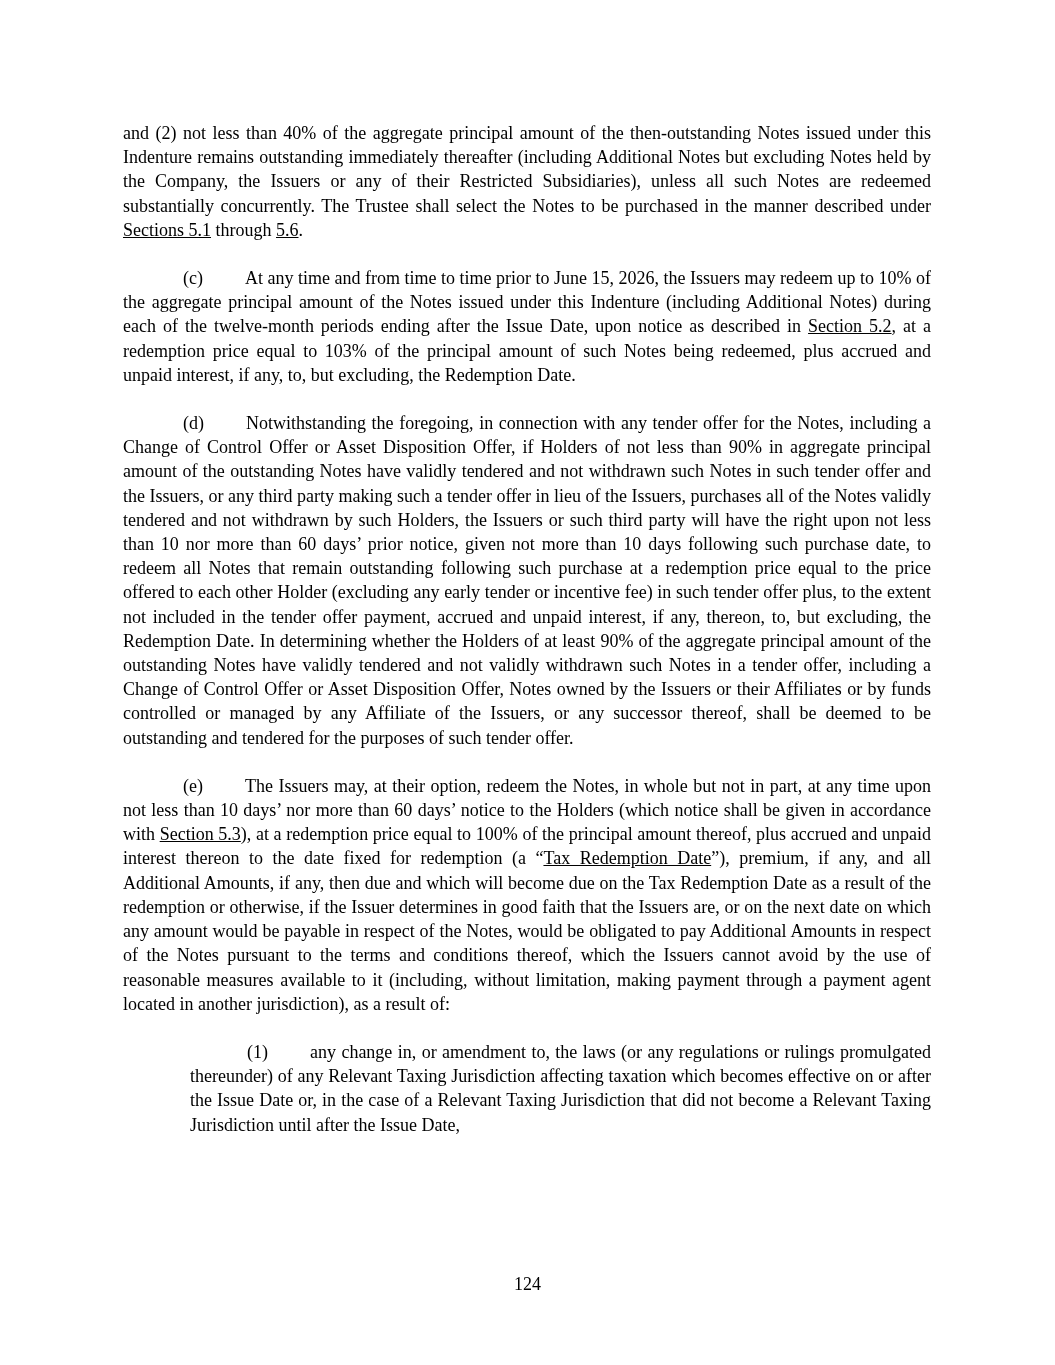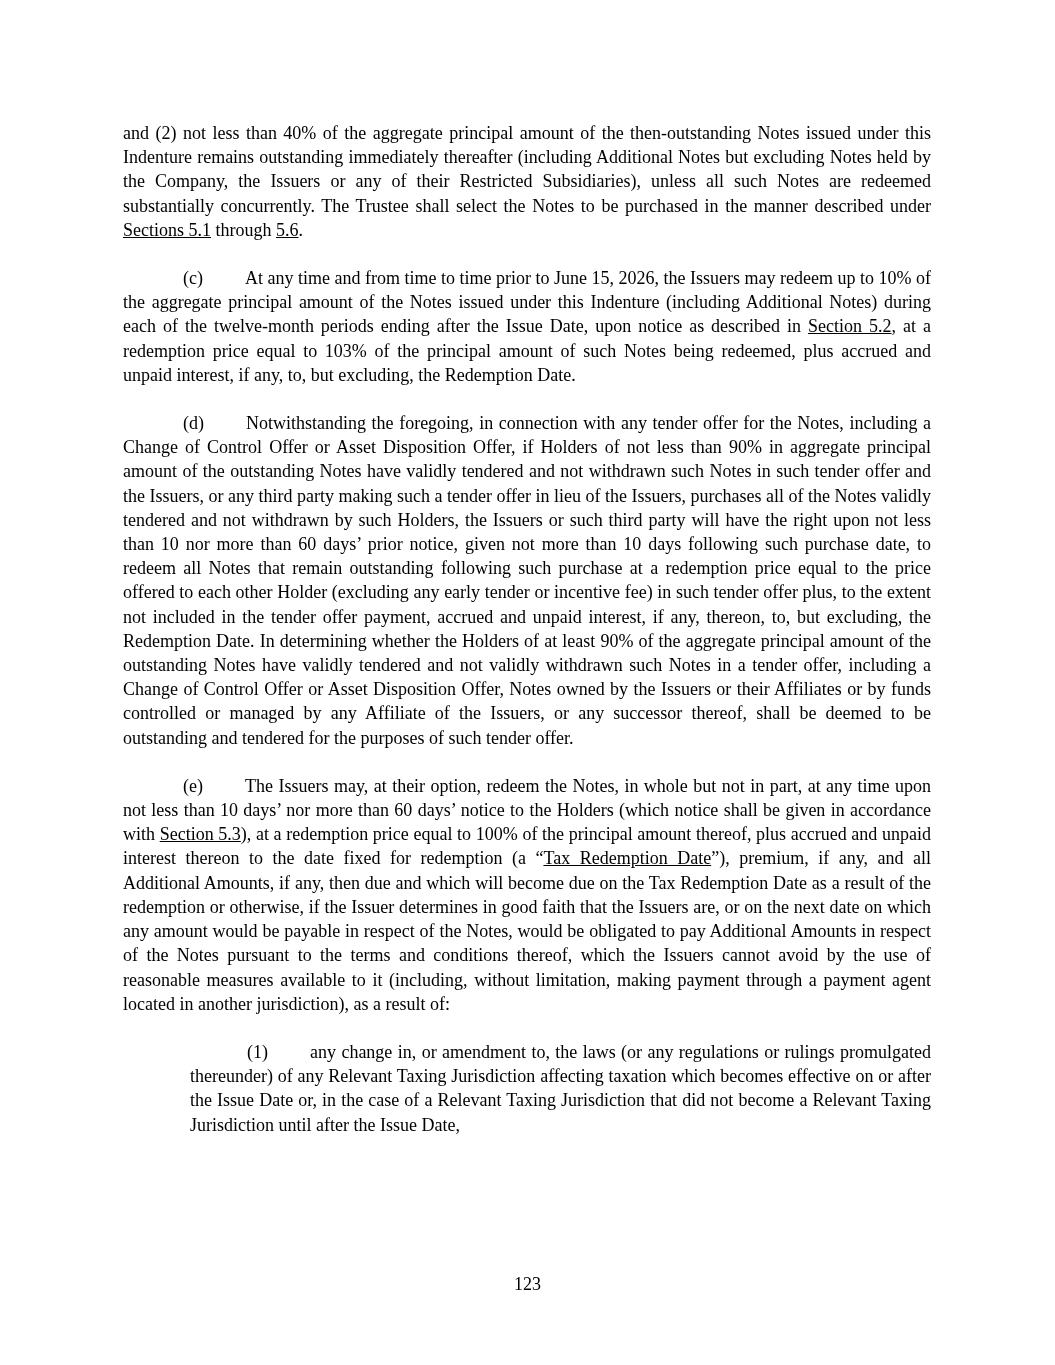--- a/index.html
+++ b/index.html
@@ -41,14 +41,14 @@
 <body>
 
 <div class="page">
   <div class="content">
       <p class="para"><span>and (2) not less than 40% of the aggregate principal amount of the then-outstanding Notes issued under this Indenture remains outstanding immediately thereafter (including Additional Notes but excluding Notes held by the Company, the Issuers or any of their Restricted Subsidiaries), unless all such Notes are redeemed substantially concurrently. The Trustee shall select the Notes to be purchased in the manner described under </span><span class="underline">Sections 5.1</span><span> through </span><span class="underline">5.6</span><span>.</span></p>
       <p class="para indented"><span>(c)</span><span class="tab"></span><span>At any time and from time to time prior to June 15, 2026, the Issuers may redeem up to 10% of the aggregate principal amount of the Notes issued under this Indenture (including Additional Notes) during each of the twelve-month periods ending after the Issue Date, upon notice as described in </span><span class="underline">Section 5.2</span><span>, at a redemption price equal to 103% of the principal amount of such Notes being redeemed, plus accrued and unpaid interest, if any, to, but excluding, the Redemption Date.</span></p>
       <p class="para indented"><span>(d)</span><span class="tab"></span><span>Notwithstanding the foregoing, in connection with any tender offer for the Notes, including a Change of Control Offer or Asset Disposition Offer, if Holders of not less than 90% in aggregate principal amount of the outstanding Notes have validly tendered and not withdrawn such Notes in such tender offer and the Issuers, or any third party making such a tender offer in lieu of the Issuers, purchases all of the Notes validly tendered and not withdrawn by such Holders, the Issuers or such third party will have the right upon not less than 10 nor more than 60 days’ prior notice, given not more than 10 days following such purchase date, to redeem all Notes that remain outstanding following such purchase at a redemption price equal to the price offered to each other Holder (excluding any early tender or incentive fee) in such tender offer plus, to the extent not included in the tender offer payment, accrued and unpaid interest, if any, thereon, to, but excluding, the Redemption Date. In determining whether the Holders of at least 90% of the aggregate principal amount of the outstanding Notes have validly tendered and not validly withdrawn such Notes in a tender offer, including a Change of Control Offer or Asset Disposition Offer, Notes owned by the Issuers or their Affiliates or by funds controlled or managed by any Affiliate of the Issuers, or any successor thereof, shall be deemed to be outstanding and tendered for the purposes of such tender offer.</span></p>
       <p class="para indented"><span>(e)</span><span class="tab"></span><span>The Issuers may, at their option, redeem the Notes, in whole but not in part, at any time upon not less than 10 days’ nor more than 60 days’ notice to the Holders (which notice shall be given in accordance with </span><span class="underline">Section 5.3</span><span>), at a redemption price equal to 100% of the principal amount thereof, plus accrued and unpaid interest thereon to the date fixed for redemption (a “</span><span class="underline">Tax Redemption Date</span><span>”), premium, if any, and all Additional Amounts, if any, then due and which will become due on the Tax Redemption Date as a result of the redemption or otherwise, if the Issuer determines in good faith that the Issuers are, or on the next date on which any amount would be payable in respect of the Notes, would be obligated to pay Additional Amounts in respect of the Notes pursuant to the terms and conditions thereof, which the Issuers cannot avoid by the use of reasonable measures available to it (including, without limitation, making payment through a payment agent located in another jurisdiction), as a result of:</span></p>
       <p class="para sub"><span>(1)</span><span class="tab"></span><span>any change in, or amendment to, the laws (or any regulations or rulings promulgated thereunder) of any Relevant Taxing Jurisdiction affecting taxation which becomes effective on or after the Issue Date or, in the case of a Relevant Taxing Jurisdiction that did not become a Relevant Taxing Jurisdiction until after the Issue Date,</span></p>
     </div>
-  <div class="page-number">123</div>
+  <div class="page-number">124</div>
 </div>
 
 </body></html>

